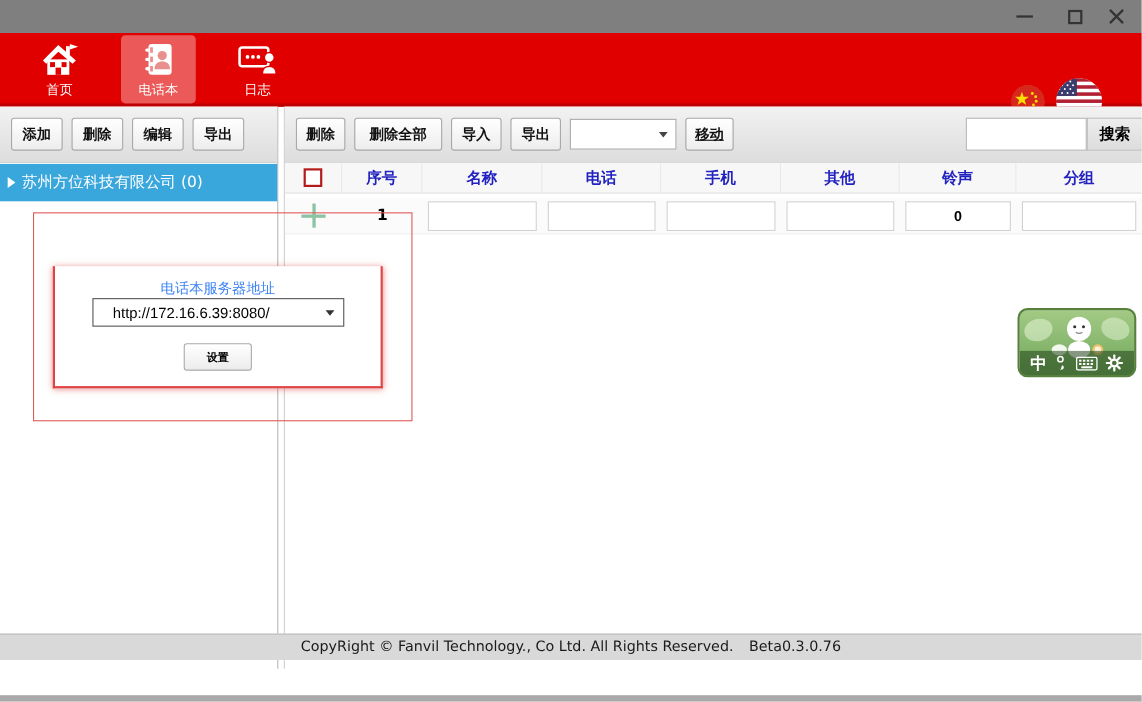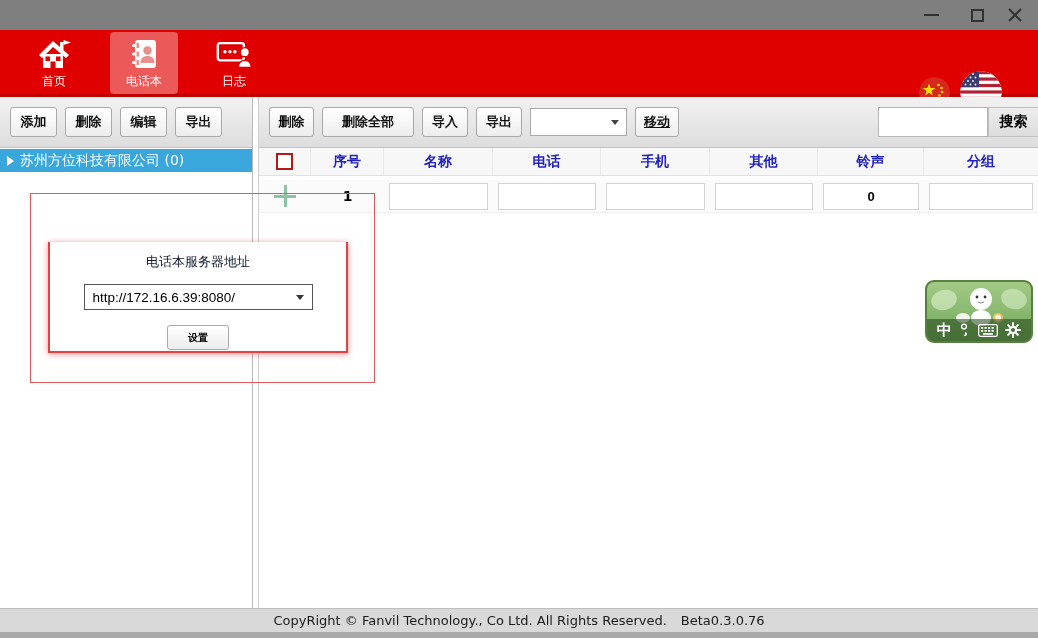--- a/index.html
+++ b/index.html
@@ -31,34 +31,34 @@
 
   
   .left-panel { position:absolute; top:97px; left:0; width:253px; bottom:30px; background:#fff; border-right:1px solid #b9b9b9; }
   .right-panel { position:absolute; top:97px; left:258px; right:0; bottom:30px; background:#fff; border-left:1px solid #cfcfcf; }
 
   .toolbar { height:51px; background:linear-gradient(#f2f2f2,#dddddd); border-bottom:1px solid #c6c6c6;
     display:flex; align-items:center; padding-left:10px; gap:8px; position:relative; }
   .btn { background:linear-gradient(#ffffff,#ededed); border:1px solid #a9a9a9; border-radius:3px;
     height:30px; display:inline-flex; align-items:center; justify-content:center;
     font-size:13px; font-weight:bold; color:#111; cursor:pointer; flex:0 0 auto; }
-  .b47{width:47px;} .b45{width:45px;} .b72{width:92px;} .b46{width:46px;} .b44{width:44px;text-decoration:underline;}
+  .b47{width:47px;} .b45{width:45px;} .b72{width:80px;} .b46{width:46px;} .b44{width:44px;text-decoration:underline;}
 
   .combo { position:relative; background:#fff; border:1px solid #a9a9a9; height:28px; width:97px; cursor:pointer; }
   .combo .arrow { position:absolute; right:7px; top:11px; width:0; height:0;
     border-left:4px solid transparent; border-right:4px solid transparent; border-top:5px solid #444; }
 
   .search-input { position:absolute; right:50px; top:10px; width:110px; height:30px;
     border:1px solid #b5b5b5; background:#fff; font-size:13px; padding:0 6px; }
   .search-btn { position:absolute; right:0; top:10px; width:50px; height:30px;
     background:linear-gradient(#ededed,#dddddd); border:1px solid #c0c0c0; border-right:none;
     font-size:14px; font-weight:bold; display:flex; align-items:center; justify-content:center; cursor:pointer; }
 
   
-  .tree-item { position:absolute; top:52px; left:0; right:0; height:23px; background:#3aa7dc;
+  .tree-item { position:absolute; top:52px; left:0; right:0; height:34px; background:#3aa7dc;
     color:#fff; font-size:14px; display:flex; align-items:center; padding-left:7px; cursor:pointer; }
   .tree-arrow { width:0; height:0; border-top:5px solid transparent; border-bottom:5px solid transparent;
     border-left:7px solid #fff; margin-right:6px; }
 
   
   .thead { position:absolute; top:51px; left:0; right:0; height:28px; background:#f7f7f7;
     border-bottom:1px solid #e2e2e2; display:flex; }
   .th { display:flex; align-items:center; justify-content:center; color:#2222c0; font-weight:bold;
     font-size:14px; border-right:1px solid #e9e9e9; cursor:pointer; }
   .trow { position:absolute; top:83px; left:0; right:0; height:33px; background:#fbfbfb;
@@ -80,42 +80,42 @@
   .dialog-frame { position:absolute; left:30px; top:193px; width:345px; height:190px;
     border:1px solid #e05a5a; background:transparent; }
   .dialog { position:absolute; left:48px; top:213px; width:300px; height:140px; }
   .dialog-title { height:29px; background:#e10000; color:#fff; font-size:15px; letter-spacing:1px;
     display:flex; align-items:center; padding-left:18px; position:relative; }
   .dlg-btn { position:absolute; top:0; width:30px; height:29px; display:flex; align-items:center; justify-content:center; cursor:pointer; }
   .dlg-min { right:36px; } .dlg-close { right:6px; }
   .dlg-glyph-min { width:13px; border-top:3px solid #fff; }
   .dialog-body { position:absolute; top:29px; left:0; right:0; bottom:0; background:#fff;
     border:2px solid #df4444; border-top:none; box-shadow:0 1px 6px rgba(210,40,40,0.55); }
-  .dlg-label { margin-top:11px; text-align:center; color:#0f172a; font-size:13px; }
-  .dlg-combo { position:relative; margin:13px auto 0; width:229px; height:26px; border:1px solid #555; background:#fff; }
+  .dlg-label { margin-top:11px; text-align:center; color:#3b82f6; font-size:13px; }
+  .dlg-combo { position:relative; margin:0 auto 0; width:229px; height:26px; border:1px solid #555; background:#fff;padding-left:10px; }
   .dlg-combo input { width:calc(100% - 24px); height:100%; border:none; outline:none; font-size:13.5px; padding-left:8px; background:transparent; }
   .dlg-combo .arrow { position:absolute; right:8px; top:10px; width:0; height:0;
     border-left:4px solid transparent; border-right:4px solid transparent; border-top:5px solid #333; }
   .dlg-set-btn { display:block; margin:15px auto 0; width:62px; height:25px;
     background:linear-gradient(#ffffff,#ececec); border:1px solid #a9a9a9; border-radius:3px;
     font-size:10px; font-weight:bold; cursor:pointer; }
 
   
   .ime { position:absolute; left:925px; top:280px; width:108px; height:63px; border-radius:9px;
     border:2px solid #57803f; background:linear-gradient(#a3ca85,#6fa75a); overflow:hidden; cursor:pointer; }
   .ime-deco1 { position:absolute; left:4px; top:8px; width:26px; height:20px; border-radius:50%;
     background:rgba(230,245,215,0.55); transform:rotate(-15deg); }
   .ime-deco2 { position:absolute; right:4px; top:7px; width:26px; height:20px; border-radius:50%;
     background:rgba(230,245,215,0.5); transform:rotate(15deg); }
   .ime-mascot { position:absolute; left:24px; top:2px; width:60px; height:42px; }
   .ime-bar { position:absolute; left:0; right:0; bottom:0; height:22px; background:rgba(35,65,25,0.55);
     display:flex; align-items:center; justify-content:space-around; padding:0 6px; }
   .ime-mode { color:#fff; font-size:15px; font-weight:bold; line-height:1; cursor:pointer; }
 
-  .footer { position:absolute; left:0; right:0; top:608px; height:24px; background:#d9d9d9;
+  .footer { position:absolute; left:0; right:0; top:576px; height:24px; background:#d9d9d9;
     border-top:1px solid #bdbdbd; display:flex; align-items:center; justify-content:center;
     font-size:13px; color:#1a1a1a; gap:14px; }
   .bottom-strip { position:absolute; left:0; right:0; top:632px; height:6px; background:#a9a9a9; }
 </style>
 </head>
 <body>
 
 <div class="titlebar">
   <div class="win-btn wb-min">
     <span class="glyph-min"></span>

